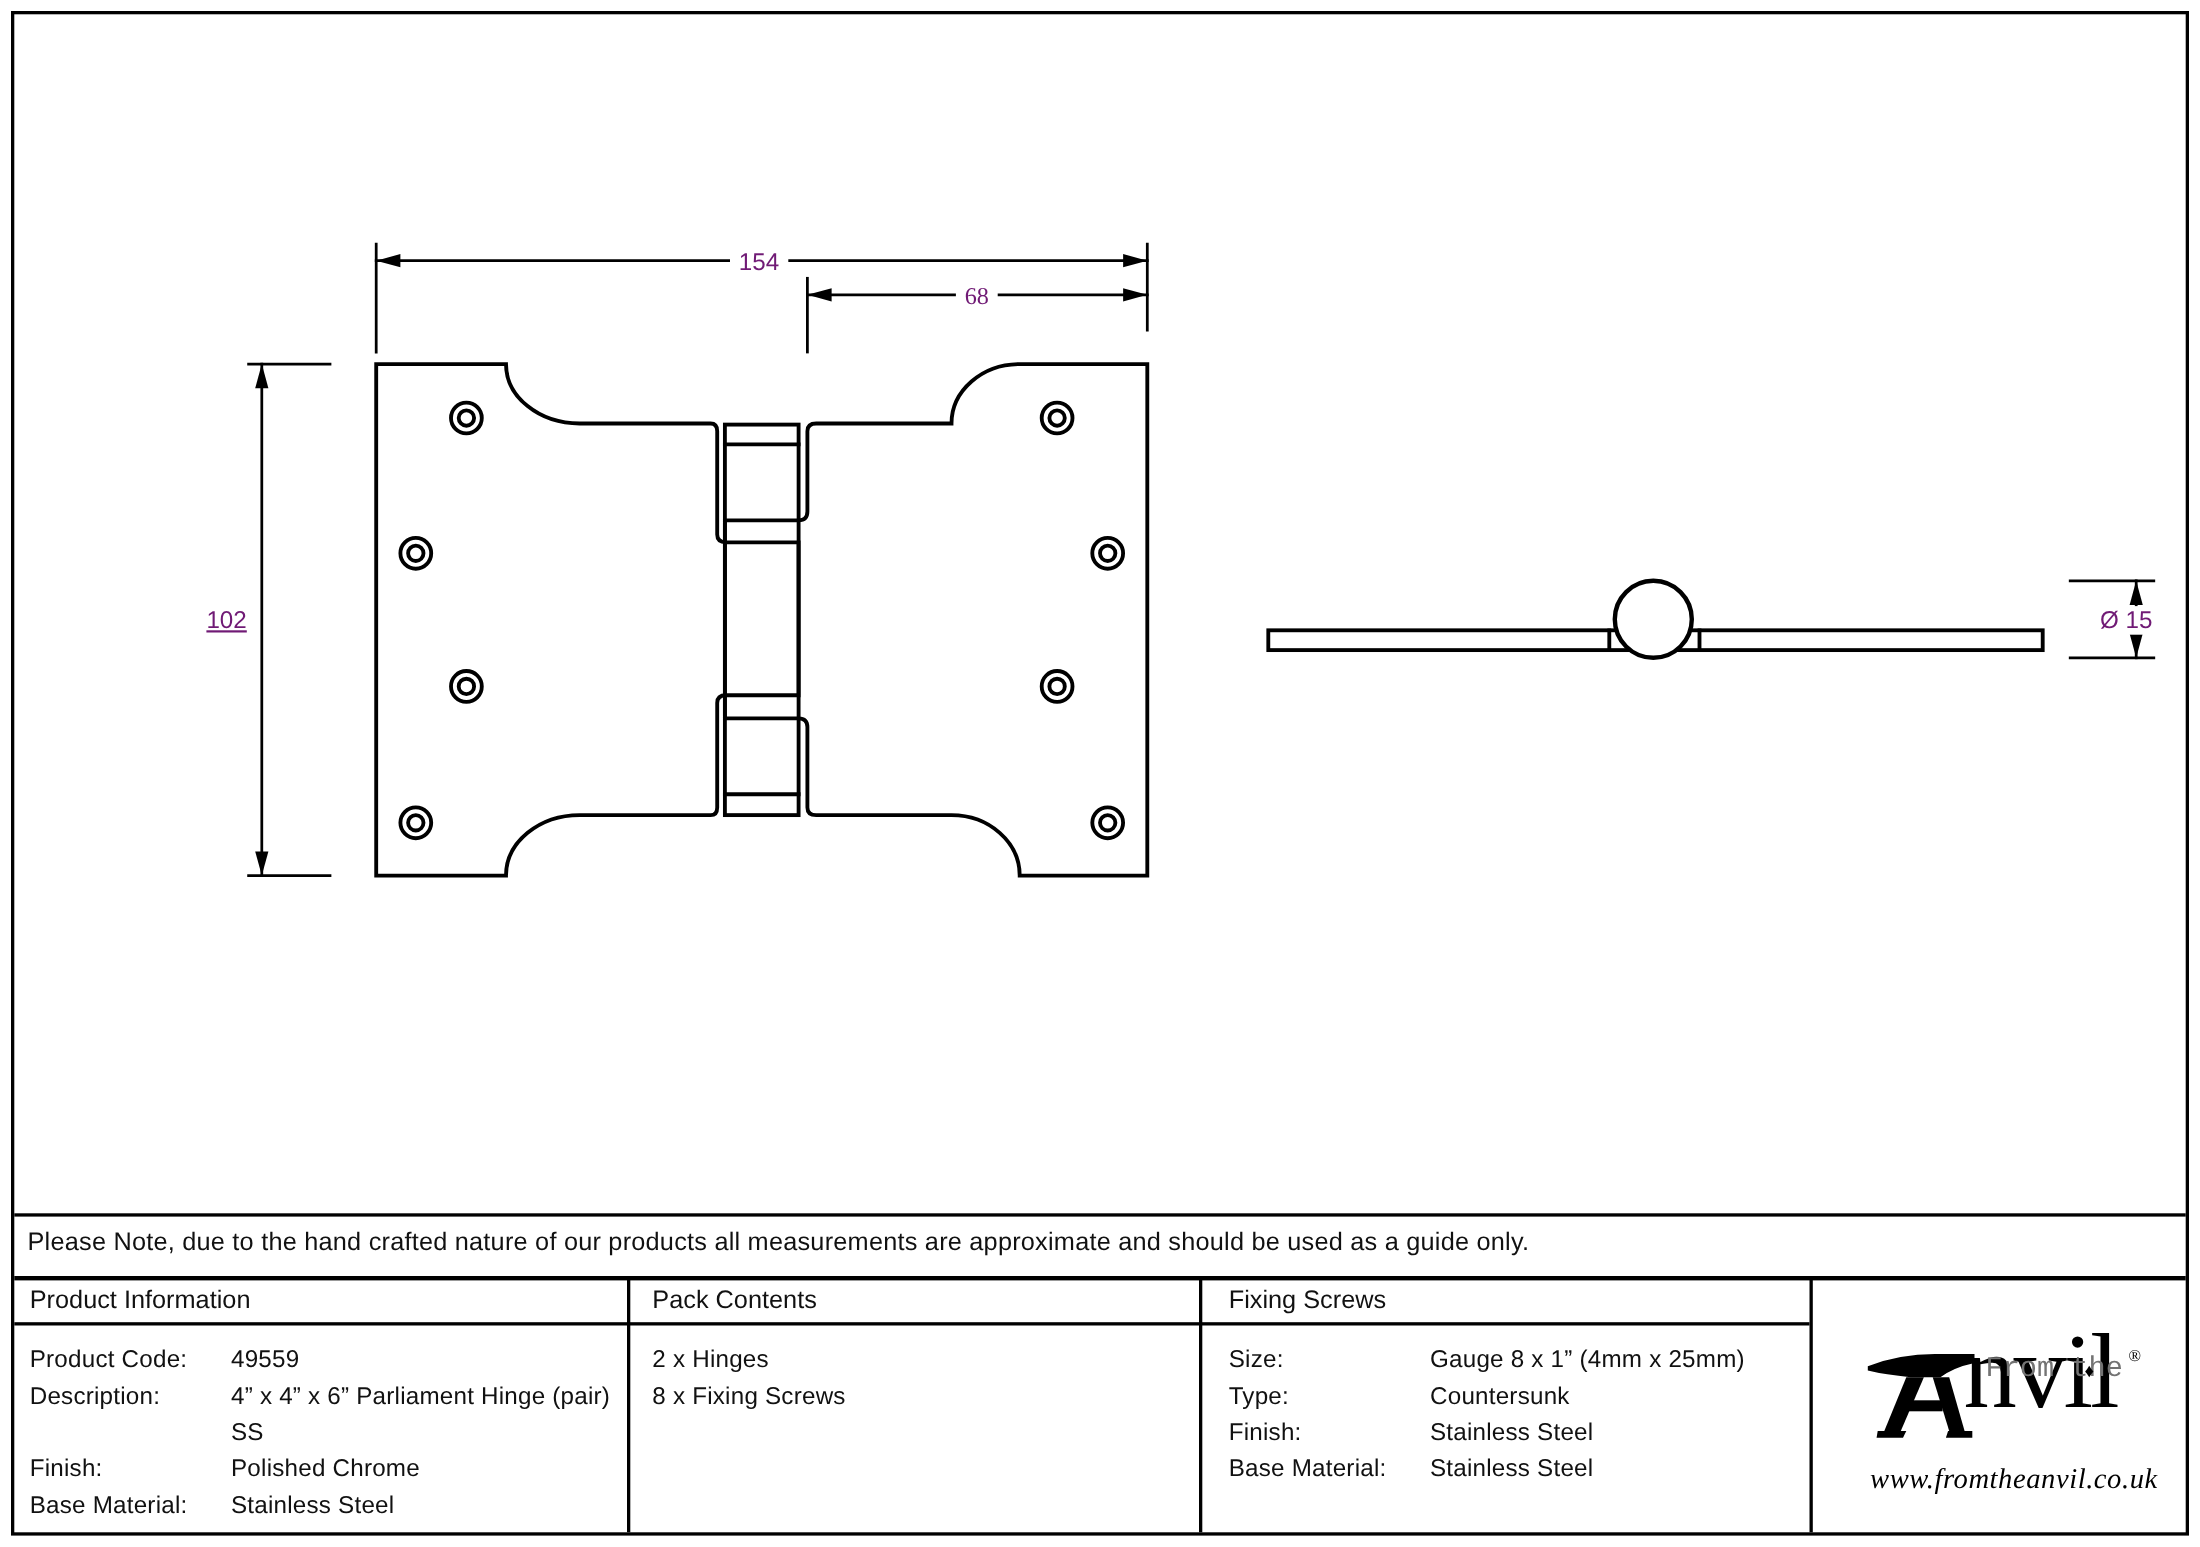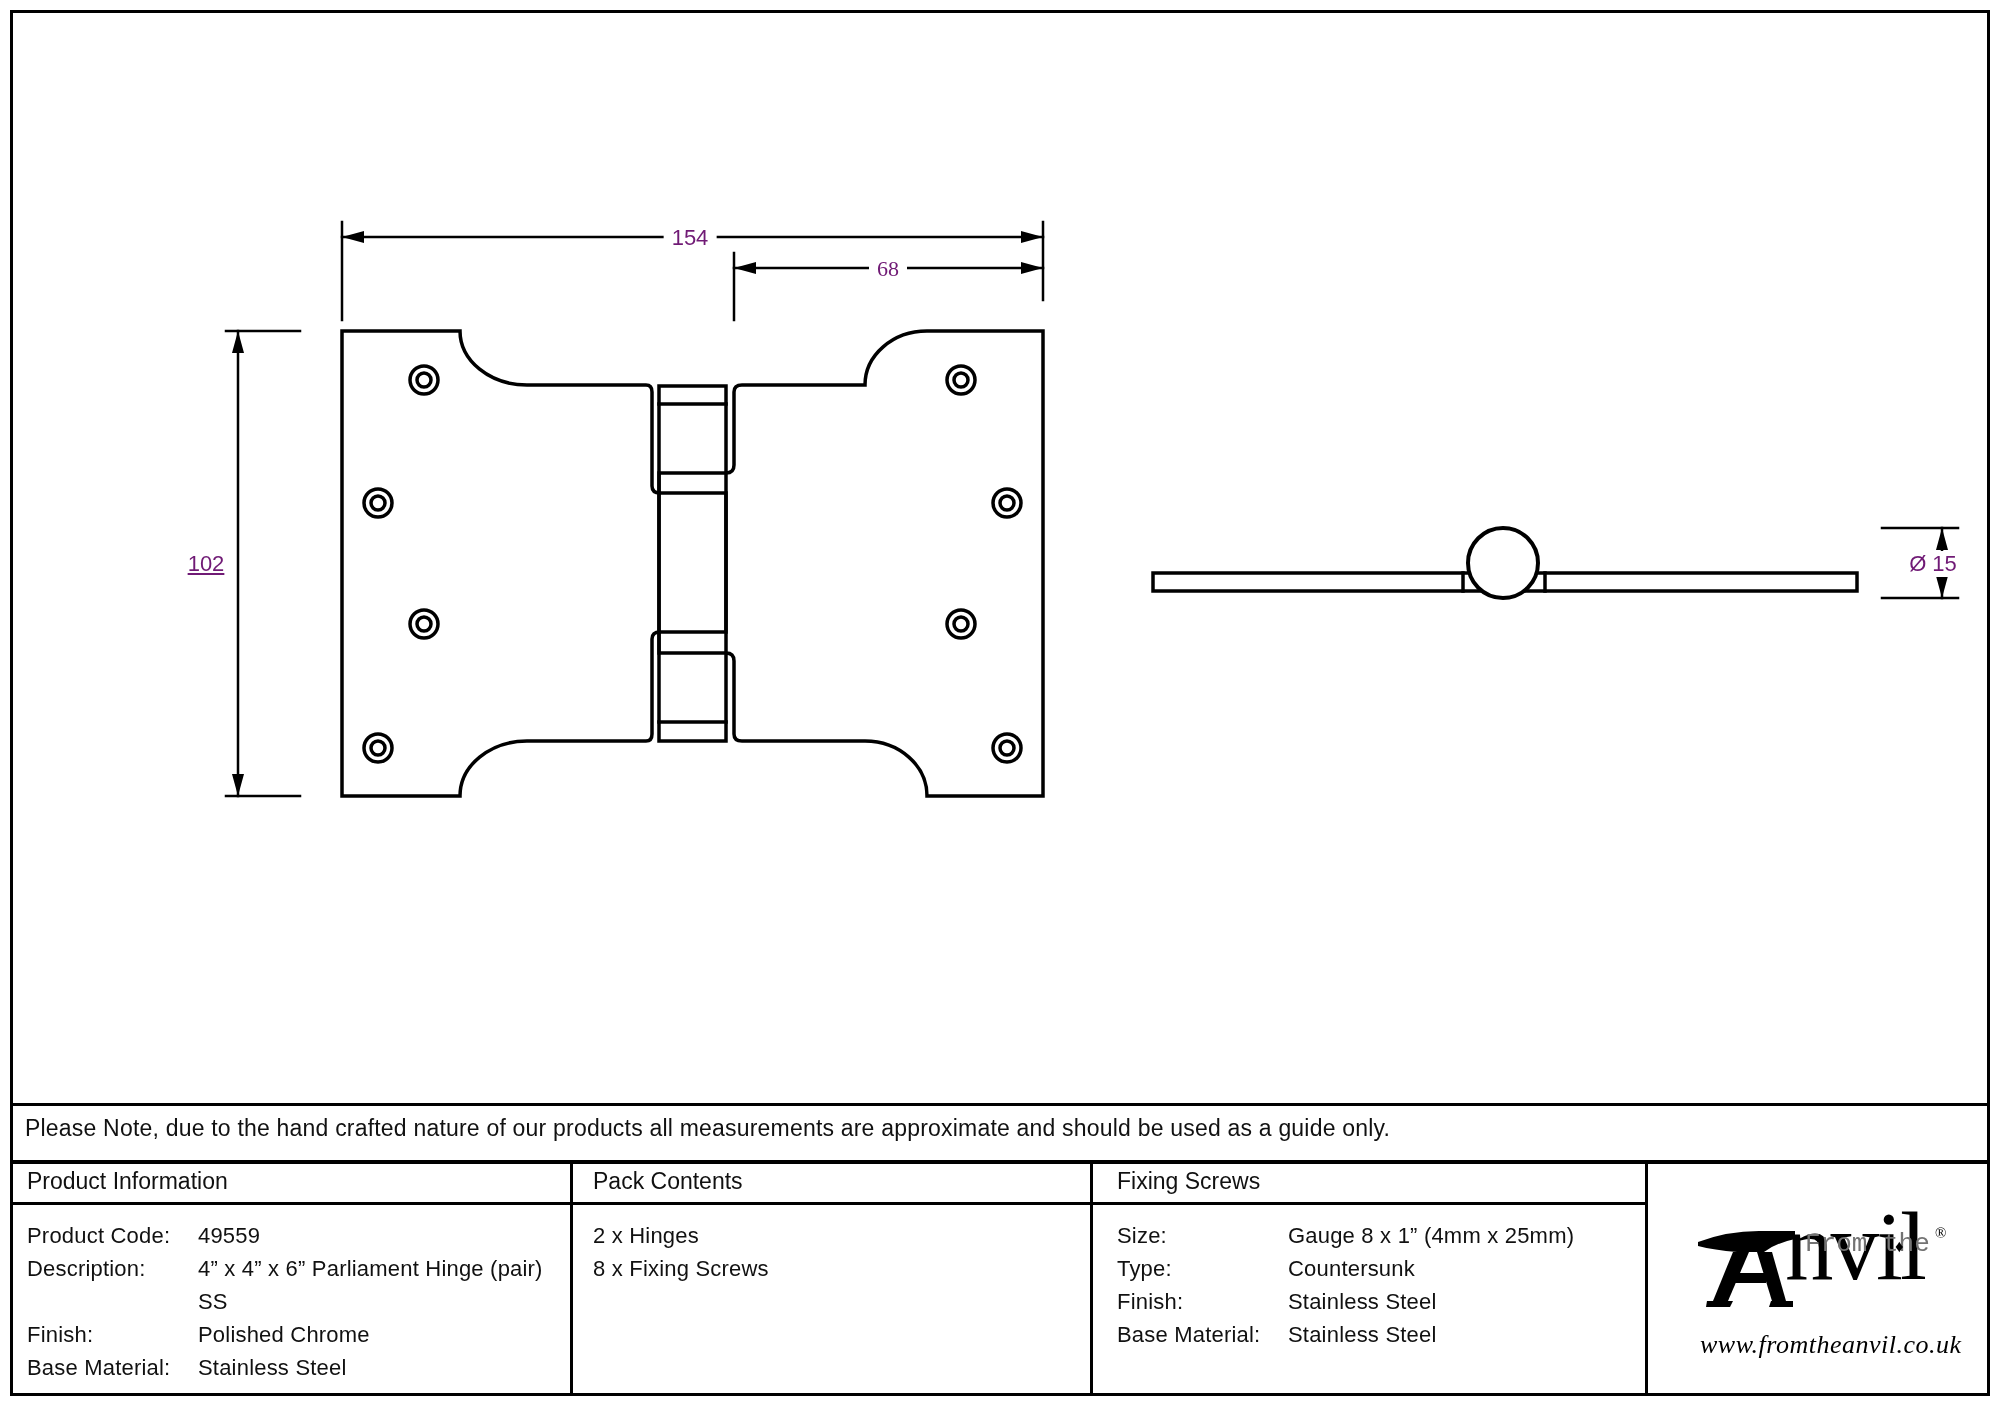--- a/index.html
+++ b/index.html
@@ -9,21 +9,21 @@
   #outer-border{left:10px;top:10px;width:1974px;height:1380px;border:3px solid #000;}
   .hline{background:#000;height:3px;}
   .vline{background:#000;width:3px;}
   
   .dim-label{font-size:22px;color:#701a75;background:#fff;padding:0 8px;white-space:nowrap;
              transform:translate(-50%,-50%);}
   
   .note-text{left:25px;top:1115px;font-size:23px;letter-spacing:.2px;white-space:nowrap;}
   .col-header{font-size:23px;top:1168px;white-space:nowrap;}
   .kv-block{top:1219px;font-size:22px;letter-spacing:.2px;}
-  .kv-row{display:flex;line-height:33px;white-space:nowrap;}
+  .kv-row{display:flex;line-height:33px;white-space:nowrap;gap:12px;}
   .kv-label{width:171px;flex:0 0 171px;}
   .list-block{top:1219px;font-size:22px;letter-spacing:.2px;line-height:33px;white-space:nowrap;}
   
   #logo-cell{left:1645px;top:1163px;width:345px;height:230px;}
   .logo-from-the{left:160px;top:66px;font-family:Liberation Mono, monospace;font-size:26px;color:#737373;white-space:nowrap;}
   .logo-diamond{left:250px;top:74px;font-size:17px;color:#000;}
   .logo-anvil-rest{left:140px;top:28px;font-family:"Liberation Serif",serif;font-size:97px;letter-spacing:-3px;color:#000;}
   .logo-reg{left:290px;top:62px;font-family:"Liberation Serif",serif;font-size:15px;color:#000;}
   .logo-site{left:55px;top:144px;width:250px;text-align:center;font-family:"Liberation Serif",serif;
              font-style:italic;font-size:26px;letter-spacing:.5px;color:#000;white-space:nowrap;margin-top:23px;}

